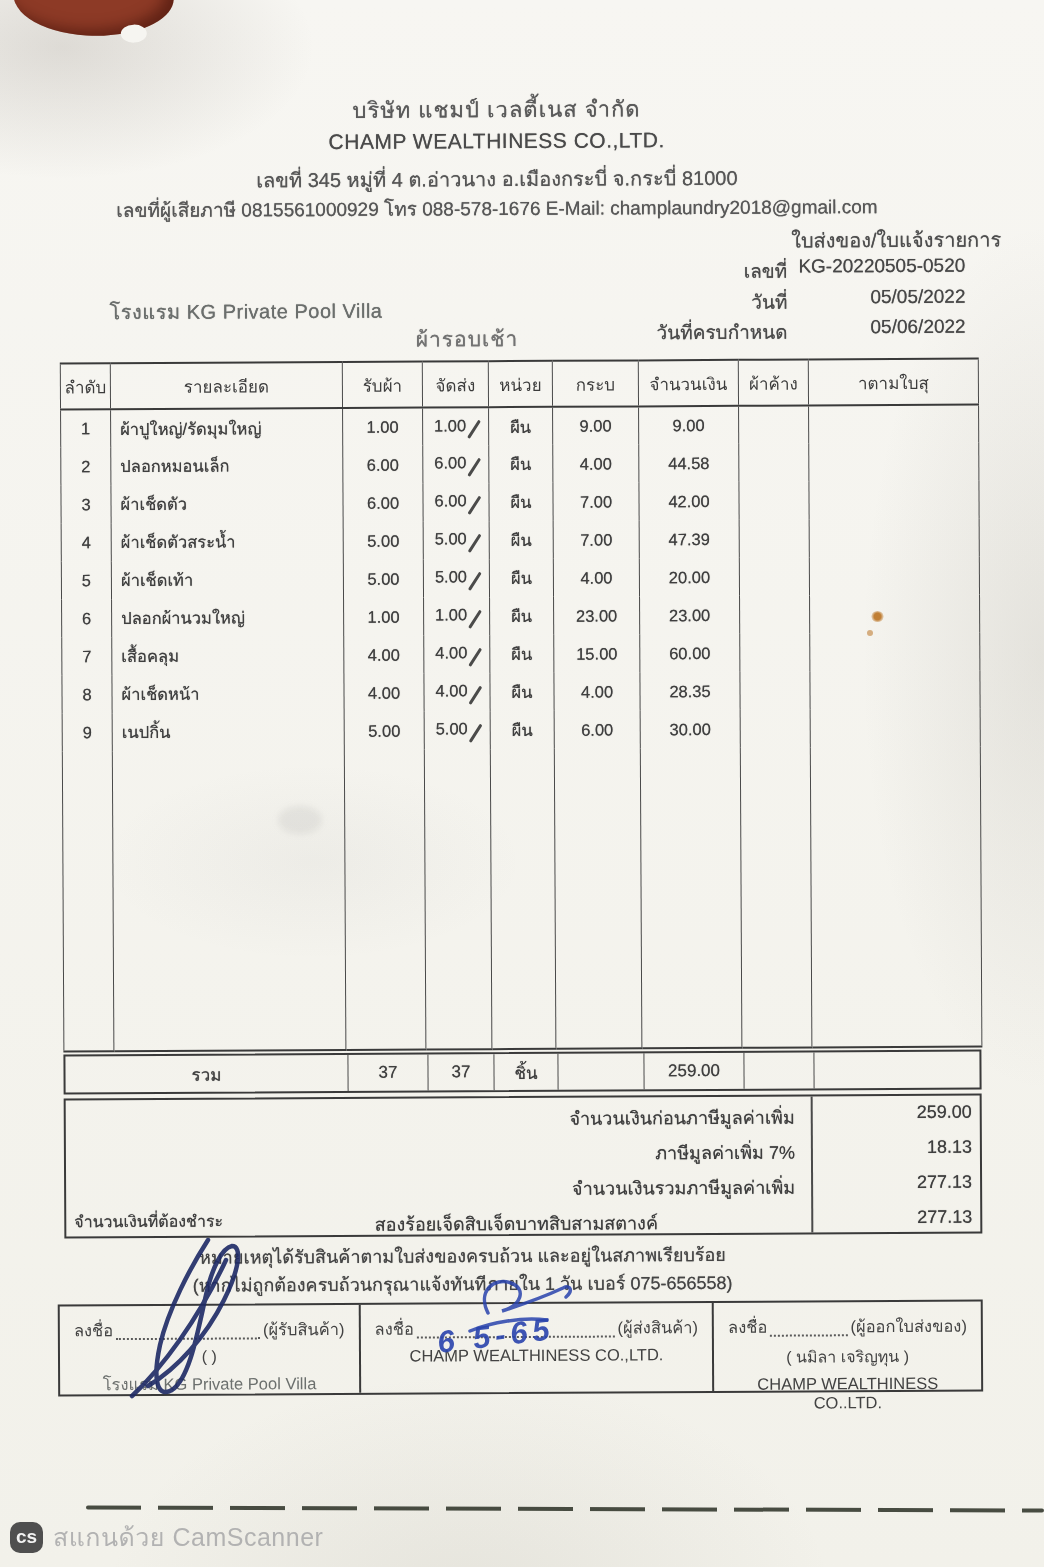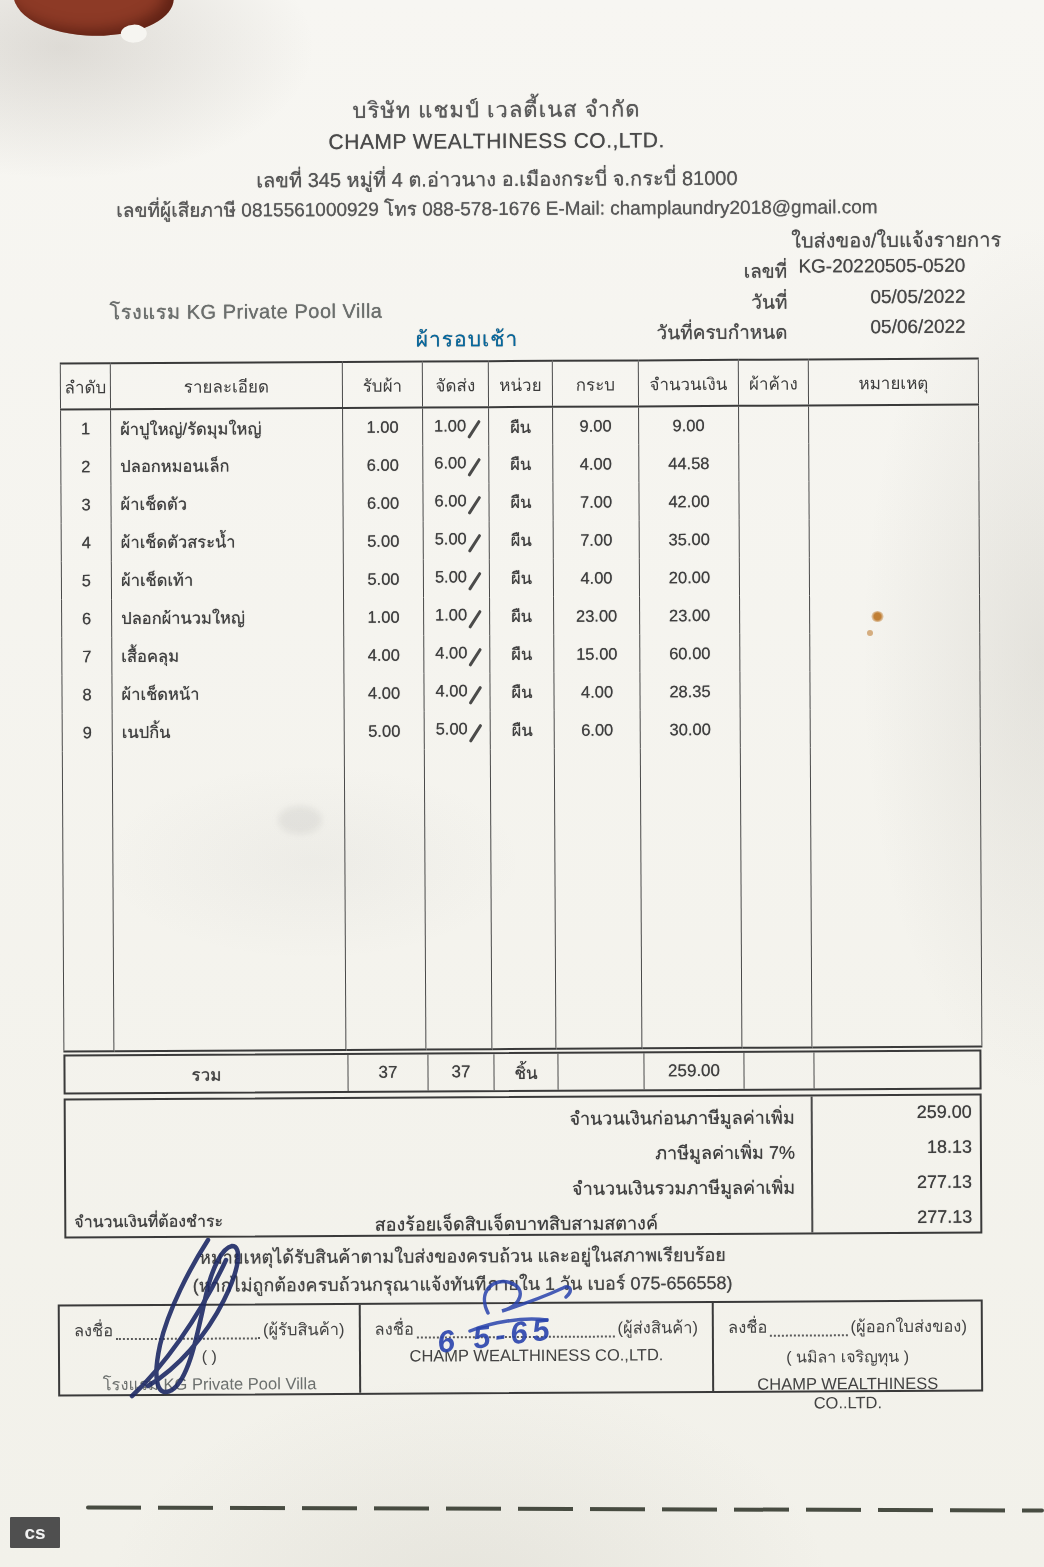--- a/index.html
+++ b/index.html
@@ -30,21 +30,21 @@
   .co-addr { top:163px; font-size:20px; color:#565656; }
   .co-tax  { top:193px; font-size:19px; color:#585858; }
 
   
   .doc-type { position:absolute; top:226px; right:40px; font-size:20px; color:#4e4e4e; }
   .meta-label { position:absolute; right:254px; width:260px; text-align:right; font-size:19px; color:#4b4b4b; }
   .meta-value { position:absolute; right:76px;  width:210px; text-align:right; font-size:19px; color:#474747; }
   .m1 { top:257px; } .m2 { top:288px; } .m3 { top:318px; }
 
   .customer { position:absolute; left:112px; top:294px; font-size:20px; color:#6b6f6d; letter-spacing:.5px; }
-  .batch    { position:absolute; left:418px; top:322px; font-size:21px; color:#0369a1; letter-spacing:1px;text-align:right; }
+  .batch    { position:absolute; left:418px; top:322px; font-size:21px; color:#737373; letter-spacing:1px;text-align:right; }
 
   
   table.main {
     position:absolute; left:62px; top:360px; width:918px;
     border-collapse:collapse; table-layout:fixed;
   }
   table.main th, table.main td {
     border-left:1.5px solid #4a4a4a; border-right:1.5px solid #4a4a4a;
     font-weight:normal; font-size:16.5px; color:#3f3f3f; padding:0;
   }
@@ -132,21 +132,21 @@
     background:rgba(110,110,110,.10); filter:blur(3px); }
   .paper-edge {
     position:absolute; left:86px; top:1507px; width:958px; height:3.5px; z-index:3;
     background:repeating-linear-gradient(90deg, rgba(42,47,36,.85) 0 55px, rgba(42,47,36,0) 55px 72px);
     transform:rotate(0.18deg); border-radius:2px;
   }
 
   
   .footer { position:absolute; left:10px; top:1517px; display:flex; align-items:center; z-index:4; }
   .cs-logo {
-    width:50px; height:31px; background:#4f4f4f; border-radius:1px;
+    width:33px; height:31px; background:#4f4f4f; border-radius:10px;
     color:#f2f2f2; font-size:19px; font-weight:bold;
     display:flex; align-items:center; justify-content:center;
   }
   .scan-label { margin-left:10px; font-size:25px; color:#b2b2b2; letter-spacing:.5px; }
 </style>
 </head>
 <body>
 
 <div class="page">
 
@@ -189,21 +189,21 @@
       <thead>
         <tr>
           <th>ลำดับ</th>
           <th>รายละเอียด</th>
           <th>รับผ้า</th>
           <th>จัดส่ง</th>
           <th>หน่วย</th>
           <th>กระบ</th>
           <th>จำนวนเงิน</th>
           <th>ผ้าค้าง</th>
-          <th>หมายเหตุ</th>
+          <th>าตามใบสุ</th>
         </tr>
       </thead>
       <tbody>
 
           <tr class="item-row">
             <td class="c-no scan-text">1</td>
             <td class="c-desc scan-text">ผ้าปูใหญ่/รัดมุมใหญ่</td>
             <td class="c-recv scan-text">1.00</td>
             <td class="c-sent scan-text"><span>1.00</span><span class="tick"></span></td>
             <td class="c-unit scan-text">ผืน</td>
@@ -237,21 +237,21 @@
             <td class="c-rem"></td>
           </tr>
 
           <tr class="item-row">
             <td class="c-no scan-text">4</td>
             <td class="c-desc scan-text">ผ้าเช็ดตัวสระน้ำ</td>
             <td class="c-recv scan-text">5.00</td>
             <td class="c-sent scan-text"><span>5.00</span><span class="tick"></span></td>
             <td class="c-unit scan-text">ผืน</td>
             <td class="c-price scan-text">7.00</td>
-            <td class="c-amt scan-text">35.00</td>
+            <td class="c-amt scan-text">47.39</td>
             <td class="c-pend"></td>
             <td class="c-rem"></td>
           </tr>
 
           <tr class="item-row">
             <td class="c-no scan-text">5</td>
             <td class="c-desc scan-text">ผ้าเช็ดเท้า</td>
             <td class="c-recv scan-text">5.00</td>
             <td class="c-sent scan-text"><span>5.00</span><span class="tick"></span></td>
             <td class="c-unit scan-text">ผืน</td>
@@ -402,15 +402,16 @@
     </g>
     <g stroke="#2a44ad" stroke-width="3.5" fill="none" stroke-linecap="round" opacity="0.85">
       <path d="M 488 1313 C 477 1291 494 1277 511 1283 C 527 1289 521 1306 502 1311 C 524 1304 548 1295 563 1288 C 571 1284 573 1291 566 1297"></path>
       <path d="M 470 1331 C 492 1322 522 1317 547 1320"></path>
     </g>
   </svg>
   <div class="handwriting">6 5-65</div>
 
   <div class="footer">
     <div class="cs-logo">cs</div>
+    <div class="scan-label">สแกนด้วย CamScanner</div>
   </div>
 
 </div>
 
 </body></html>

